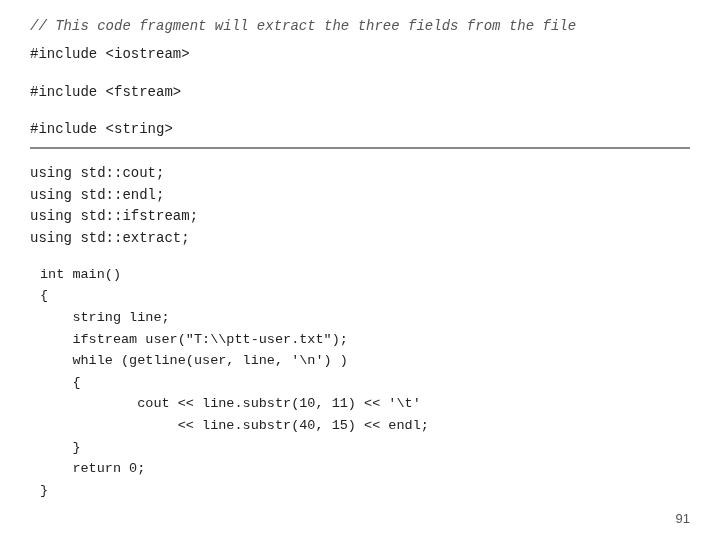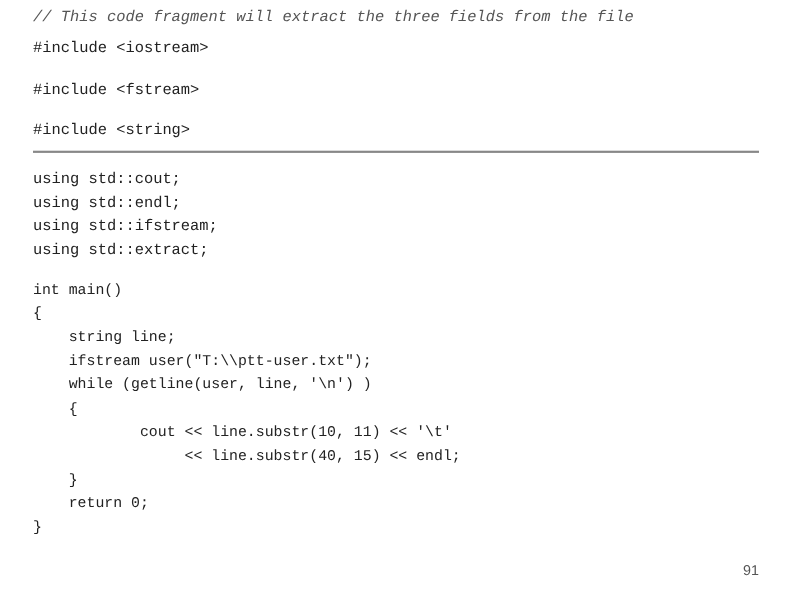--- a/index.html
+++ b/index.html
@@ -14,21 +14,21 @@
       background: #ffffff;
       font-family: 'Courier New', Courier, monospace;
       overflow: hidden;
       position: relative;
     }
 
     .slide-container {
       width: 720px;
       height: 540px;
       background: #ffffff;
-      padding: 8px 30px 18px 30px;
+      padding: 18px 30px 18px 30px;
       position: relative;
     }
 
     .comment-line {
       font-size: 14px;
       color: #555555;
       margin-bottom: 10px;
       font-style: italic;
     }
 
@@ -73,20 +73,21 @@
 
     .code-block {
       font-size: 13.5px;
       color: #222222;
       line-height: 1.6;
     }
 
     .code-line {
       display: block;
       white-space: pre;
+      margin-left: 10px;
     }
 
     .page-number {
       position: absolute;
       bottom: 14px;
       right: 30px;
       font-family: Arial, sans-serif;
       font-size: 13px;
       color: #555555;
     }

